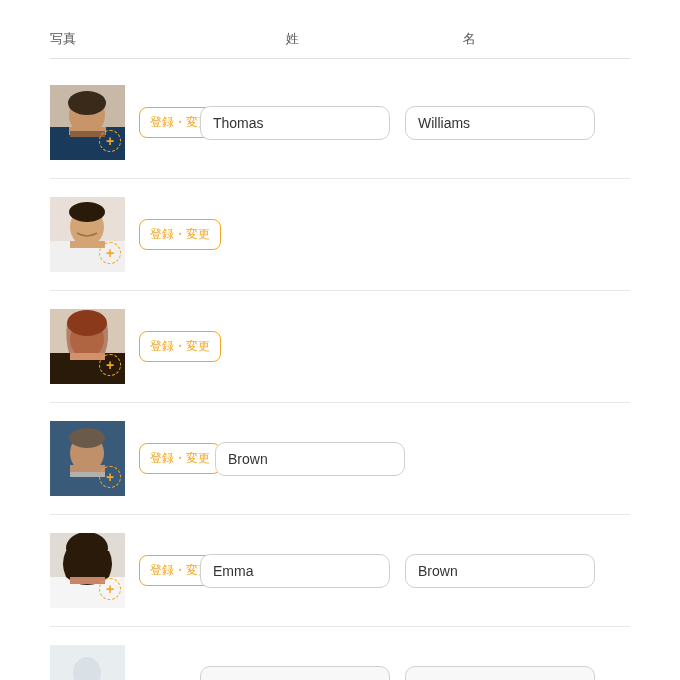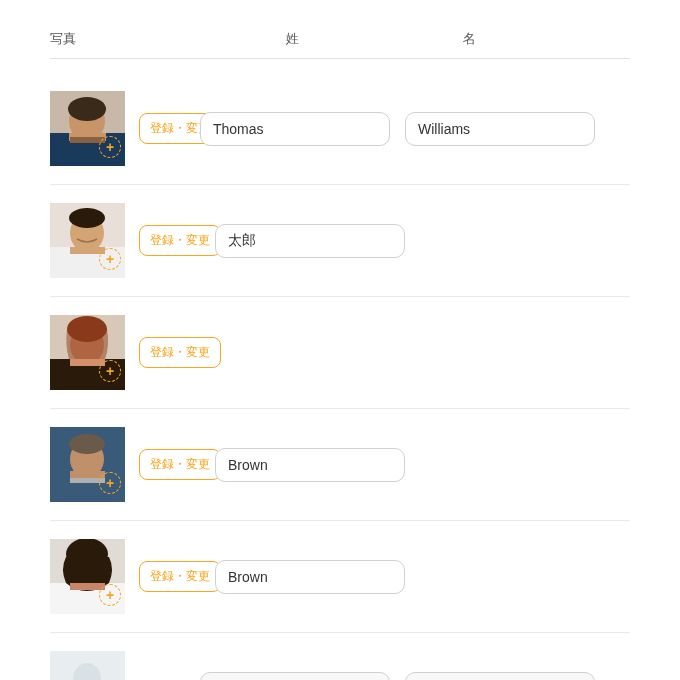--- a/index.html
+++ b/index.html
@@ -12,21 +12,21 @@
       min-height: 680px;
     }
     .container {
       padding: 30px 50px 20px 50px;
     }
     .header-row {
       display: flex;
       align-items: flex-start;
       padding-bottom: 10px;
       border-bottom: 1px solid #e0e0e0;
-      margin-bottom: 14px;
+      margin-bottom: 8px;
     }
     .col-photo {
       width: 140px;
       font-size: 13px;
       color: #555;
     }
     .col-last {
       width: 200px;
       font-size: 13px;
       color: #555;
@@ -153,21 +153,20 @@
     <ellipse cx="37" cy="30" rx="17" ry="19" fill="#d4a574"></ellipse>
     <ellipse cx="37" cy="15" rx="18" ry="10" fill="#2a1a0a"></ellipse>
     <rect x="20" y="44" width="35" height="7" fill="#d4a574"></rect>
     <path d="M27 36 Q37 42 47 36" stroke="#a0704a" stroke-width="1.5" fill="none"></path>
   </svg>
         <div class="face-dot"></div>
       </div>
       <button class="register-btn">登録・変更</button>
     </div>
     <div class="fields-area">
-      <input class="name-input name-input-gap" type="text" value="太郎" style="">
     </div>
   </div>
       <div class="person-row">
     <div class="photo-area">
       <div class="photo-wrapper">
         <svg width="75" height="75" viewBox="0 0 75 75" xmlns="http://www.w3.org/2000/svg">
     <rect width="75" height="75" fill="#d8c8b8"></rect>
     <rect x="0" y="44" width="75" height="31" fill="#2a1a0a"></rect>
     <ellipse cx="37" cy="30" rx="17" ry="19" fill="#d4906a"></ellipse>
     <ellipse cx="37" cy="14" rx="20" ry="13" fill="#8a3a1a"></ellipse>
@@ -209,20 +208,21 @@
     <ellipse cx="37" cy="30" rx="17" ry="19" fill="#c8856a"></ellipse>
     <ellipse cx="37" cy="15" rx="21" ry="16" fill="#2a1a0a"></ellipse>
     <path d="M16 18 Q10 30 16 44 Q25 52 37 52 Q49 52 59 44 Q65 30 59 18" fill="#2a1a0a"></path>
     <rect x="20" y="44" width="35" height="7" fill="#c8856a"></rect>
   </svg>
         <div class="face-dot"></div>
       </div>
       <button class="register-btn">登録・変更</button>
     </div>
     <div class="fields-area">
+      <input class="name-input" type="text" value="Emma" style="">
       <input class="name-input name-input-gap" type="text" value="Brown" style="">
     </div>
   </div>
       <div class="person-row">
     <div class="photo-area">
       <div class="photo-wrapper">
         <svg width="75" height="75" viewBox="0 0 75 75" xmlns="http://www.w3.org/2000/svg">
     <rect width="75" height="75" fill="#e8edf0"></rect>
     <ellipse cx="37" cy="28" rx="14" ry="16" fill="#d0d8e0" opacity="0.6"></ellipse>
     <rect x="22" y="42" width="30" height="20" fill="#d8dfe8" opacity="0.5"></rect>

